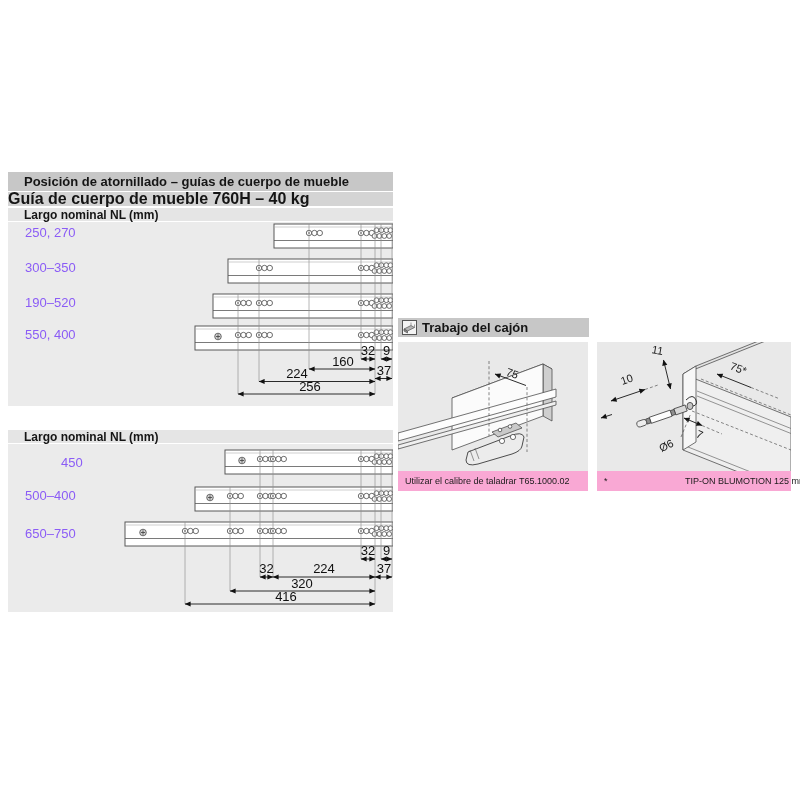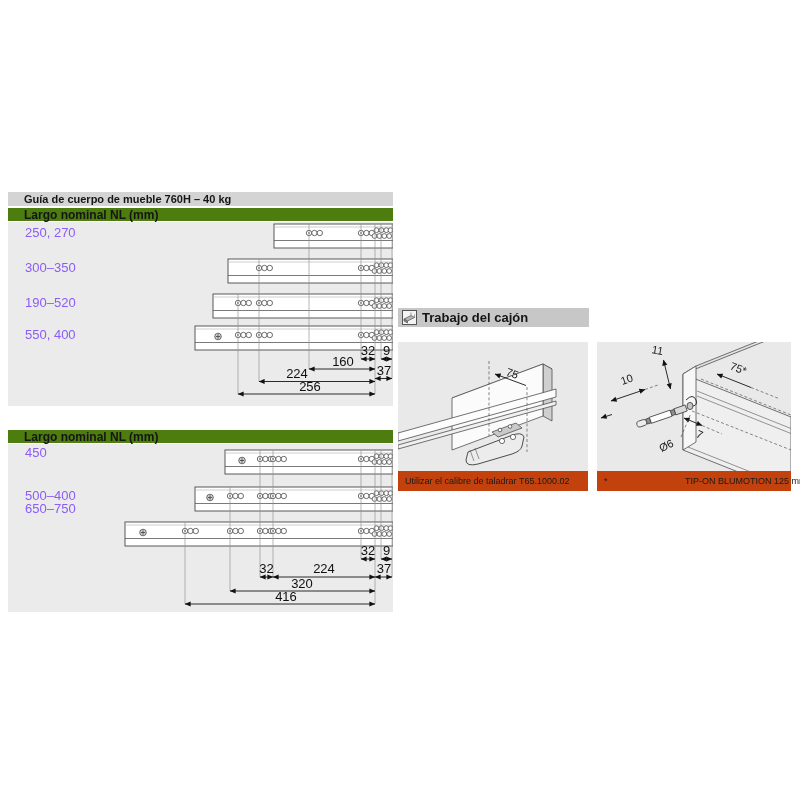--- a/index.html
+++ b/index.html
@@ -1,28 +1,28 @@
 <!DOCTYPE html>
 <html><head>
 <meta charset="utf-8">
 <style>
   html,body{margin:0;padding:0;background:#fff;}
   .page{position:relative;width:800px;height:800px;background:#ffffff;overflow:hidden;
         font-family:"Liberation Sans",sans-serif;}
   .abs{position:absolute;}
   .bar{position:absolute;display:flex;align-items:center;color:#151515;font-weight:bold;}
   .bar-main{left:8px;top:172px;width:385px;height:19px;background:#c7c7c7;font-size:13px;padding-left:16px;box-sizing:border-box;}
-  .bar-sub{left:8px;width:385px;height:14px;background:#d4d4d4;font-size:11px;padding-left:16px;box-sizing:border-box;}
-  .bar-nl{left:8px;width:385px;height:13px;background:#4d7c0f;font-size:12px;padding-left:16px;box-sizing:border-box;}
+  .bar-sub{left:8px;width:385px;height:14px;background:#d4d4d4;font-size:16px;box-sizing:border-box;}
+  .bar-nl{left:8px;width:385px;height:13px;background:#e5e5e5;font-size:12px;padding-left:16px;box-sizing:border-box;}
   .body-block{position:absolute;left:8px;width:385px;background:#ebebeb;}
   .row-label{position:absolute;left:25px;font-size:13px;color:#8b5cf6;}
-  .rp-header{left:398px;top:308px;width:191px;height:19px;background:#c7c7c7;font-size:13px;padding-left:4px;box-sizing:border-box;}
+  .rp-header{left:398px;top:318px;width:191px;height:19px;background:#c7c7c7;font-size:13px;padding-left:4px;box-sizing:border-box;}
   .rp-header span.txt{margin-left:5px;}
   .fig-panel{position:absolute;top:342px;height:129px;background:#e9e9e9;}
-  .fig-caption{position:absolute;top:471px;height:20px;background:#c2410c;font-size:9px;color:#1a1a1a;}
+  .fig-caption{position:absolute;top:471px;height:20px;background:#f9a8d4;font-size:9px;color:#1a1a1a;}
   .fig-caption .cap{position:absolute;top:0;line-height:20px;white-space:nowrap;}
   svg{overflow:hidden;}
   svg text{font-family:"Liberation Sans",sans-serif;}
   .dt{font-size:13px;fill:#0f0f0f;text-anchor:middle;}
   .dt2{font-size:11px;fill:#1a1a1a;text-anchor:middle;}
   .rl{fill:#ffffff;stroke:#585858;stroke-width:1;}
   .tl{stroke:#b0b0b0;stroke-width:.6;}
   .ml{stroke:#585858;stroke-width:.8;}
   .hole{fill:#fff;stroke:#4a4a4a;stroke-width:.8;}
   .hd{fill:#8a8a8a;stroke:none;}
@@ -32,20 +32,23 @@
   .dl{stroke:#141414;stroke-width:.9;fill:none;}
   .dsh{stroke:#555;stroke-width:.7;stroke-dasharray:3,2.2;fill:none;}
   .fa{stroke:#4f4f4f;stroke-width:.8;}
   .fa2{stroke:#6a6a6a;stroke-width:.7;}
 </style>
 </head>
 <body>
 
 <div class="page">
 
+  <div class="bar bar-main">
+    <span>Posición de atornillado – guías de cuerpo de mueble</span>
+  </div>
   <div class="bar bar-sub" style="top:192px;">
     <span>Guía de cuerpo de mueble 760H – 40 kg</span>
   </div>
   <div class="bar bar-nl" style="top:208px;">
     <span>Largo nominal NL (mm)</span>
   </div>
   <div class="body-block" style="top:222px;height:184px;"></div>
 
   <div class="row-label" style="top:225px;">250, 270</div>
   <div class="row-label" style="top:260px;">300–350</div>
@@ -149,23 +152,23 @@
       <line x1="238" y1="394" x2="375" y2="394" class="dl" marker-start="url(#ah)" marker-end="url(#ah)"></line>
       <text x="310" y="390.5" class="dt">256</text>
     </g>
   </svg>
 
   <div class="bar bar-nl" style="top:430px;">
     <span>Largo nominal NL (mm)</span>
   </div>
   <div class="body-block" style="top:444px;height:168px;"></div>
 
-  <div class="row-label" style="top:445px;">450</div>
+  <div class="row-label" style="top:455px;margin-left:36px;">450</div>
   <div class="row-label" style="top:488px;">500–400</div>
-  <div class="row-label" style="top:501px;text-align:center;">650–750</div>
+  <div class="row-label" style="top:526px;text-align:center;">650–750</div>
 
   <svg class="abs" style="left:8px;top:444px;" width="385" height="168" viewBox="8 444 385 168">
     <g>
       <rect x="225" y="450" width="168" height="24" class="rl"></rect>
       <line x1="225" y1="453" x2="393" y2="453" class="tl"></line>
       <line x1="225" y1="466.5" x2="393" y2="466.5" class="ml"></line>
       <use href="#scr" x="242" y="460.5"></use>
       <use href="#g3" x="260" y="459"></use>
         <use href="#g3" x="273" y="459"></use>
       <use href="#g3" x="361" y="459"></use>

